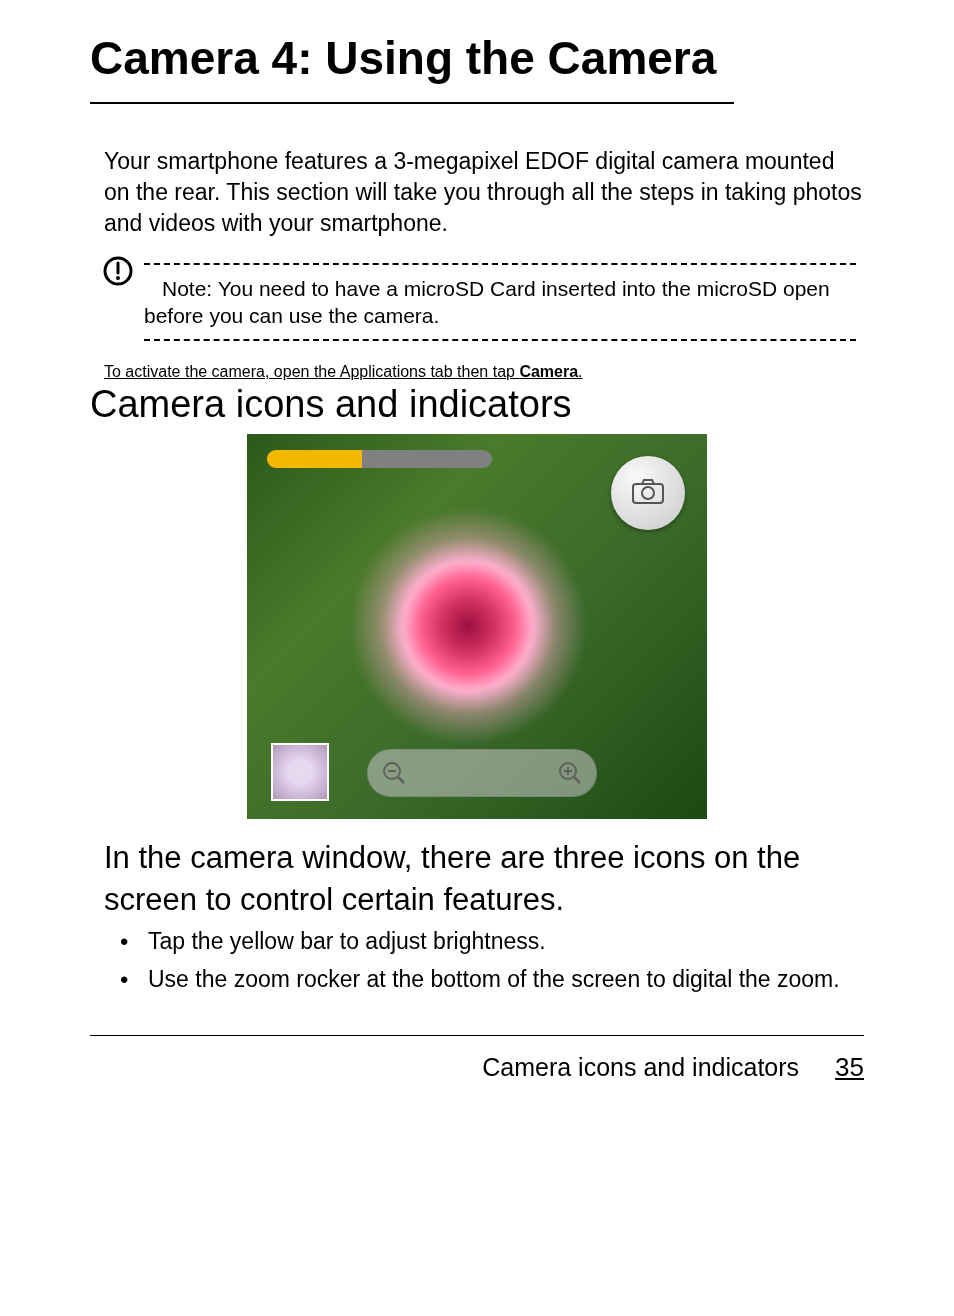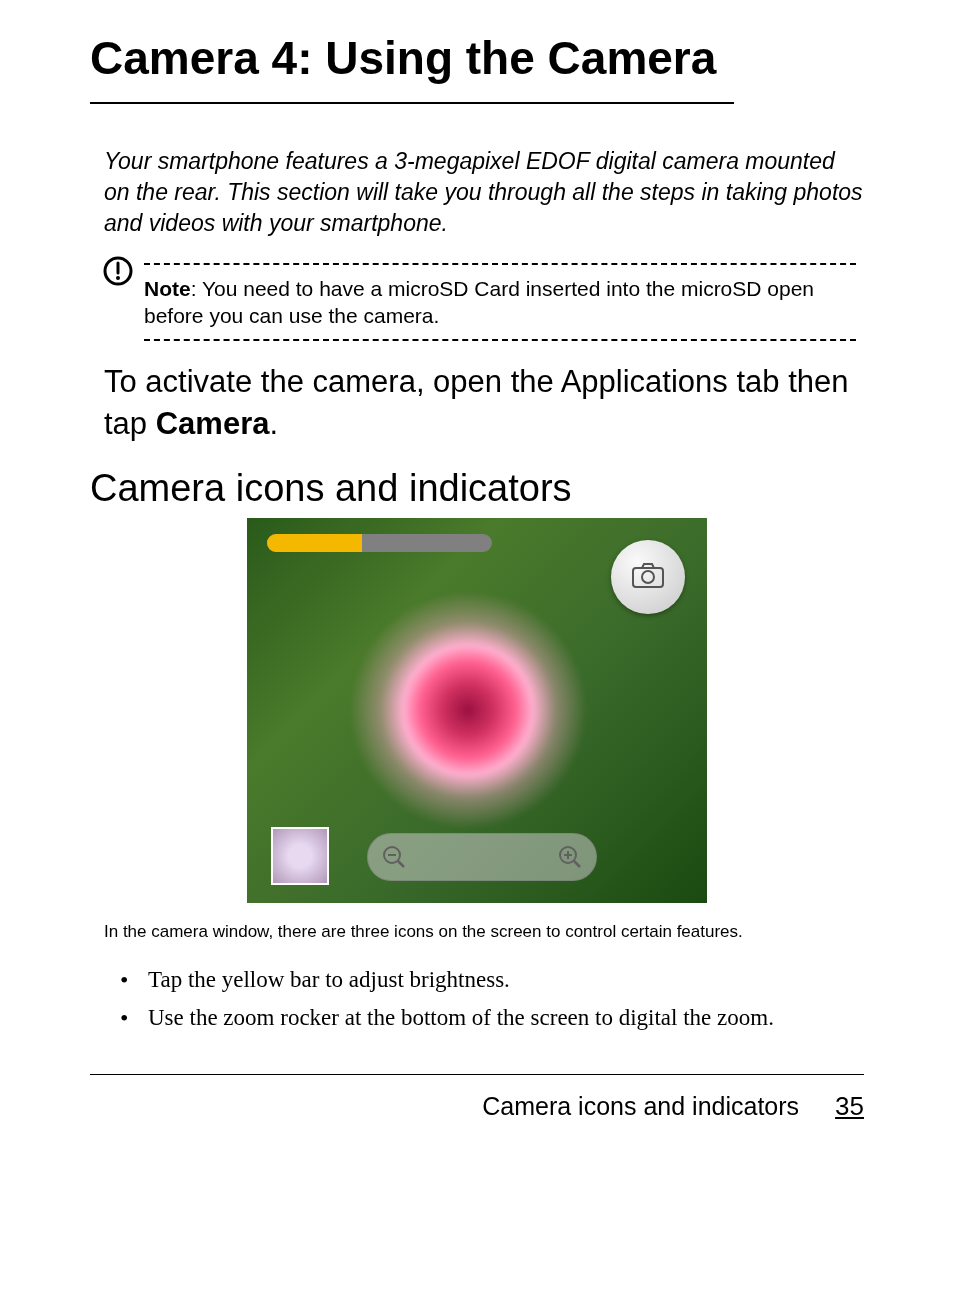--- a/index.html
+++ b/index.html
@@ -21,47 +21,47 @@
       padding-bottom: 14px;
       border-bottom: 2px solid #000;
       margin-right: 130px;
       margin-bottom: 42px;
     }
     .body-text {
       font-size: 23px;
       line-height: 1.35;
       margin-bottom: 24px;
       padding-left: 14px;
-      font-style: italic;
     }
     .note-block {
       margin: 16px 8px 20px 12px;
       position: relative;
     }
     .note-icon {
       position: absolute;
       left: 0;
       top: -8px;
     }
     .note-content {
       margin-left: 42px;
       border-top: 2px dashed #000;
       border-bottom: 2px dashed #000;
       padding: 10px 0;
       font-size: 21px;
       line-height: 1.3;
     }
     .note-label {
-      font-weight: 700;
+      font-weight: 400;
+      margin-left: 18px;
     }
     .action-text {
-      font-size: 31px;
+      font-size: 16px;
       line-height: 1.35;
       padding-left: 14px;
-      margin-bottom: 22px;
+      text-decoration: underline;
     }
     .bold {
       font-weight: 700;
     }
     .section-heading {
       font-size: 38px;
       font-weight: 400;
       margin-bottom: 8px;
       padding-left: 0;
     }
@@ -140,30 +140,29 @@
       padding: 0 12px;
     }
     .zoom-glyph {
       width: 28px;
       height: 28px;
       display: flex;
       align-items: center;
       justify-content: center;
     }
     .desc {
-      font-size: 17px;
+      font-size: 31px;
       line-height: 1.35;
       padding-left: 14px;
-      margin-bottom: 20px;
+      margin-bottom: 4px;
     }
     ul.bullets {
       list-style: none;
       padding-left: 30px;
       margin-bottom: 40px;
-      font-family: Liberation Serif, serif;
     }
     ul.bullets li {
       font-size: 23px;
       line-height: 1.4;
       padding-left: 28px;
       position: relative;
       margin-bottom: 6px;
     }
     ul.bullets li::before {
       content: "•";

